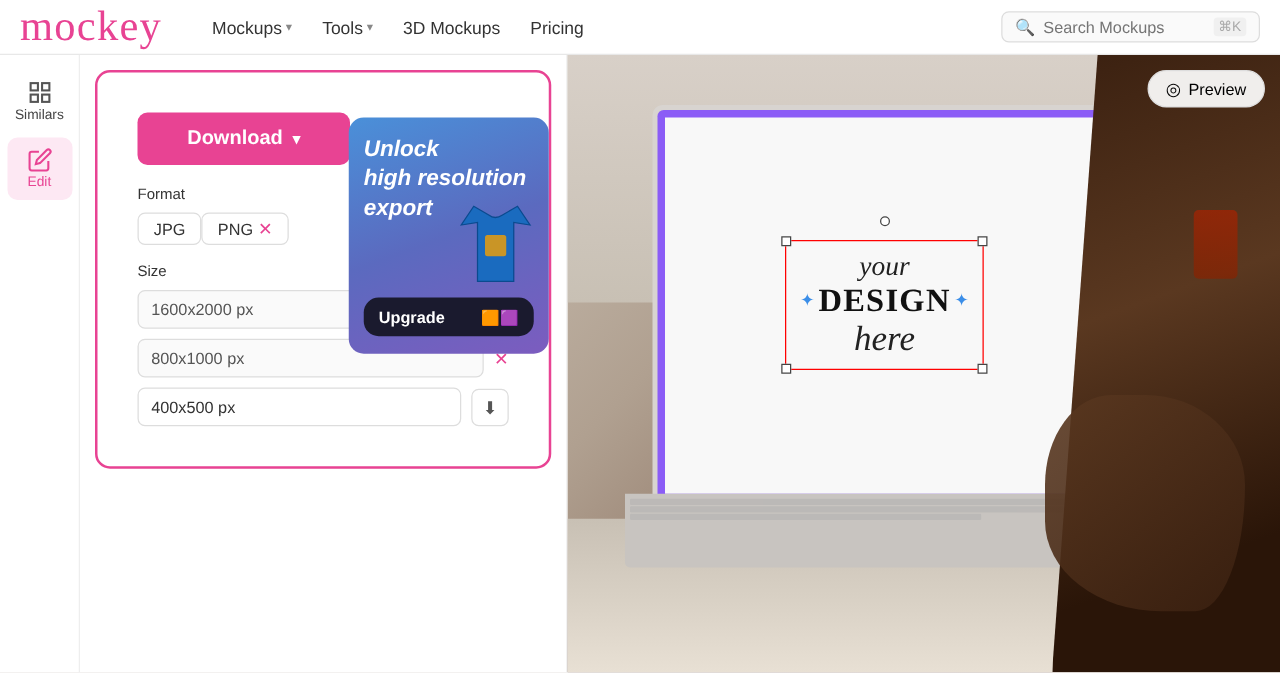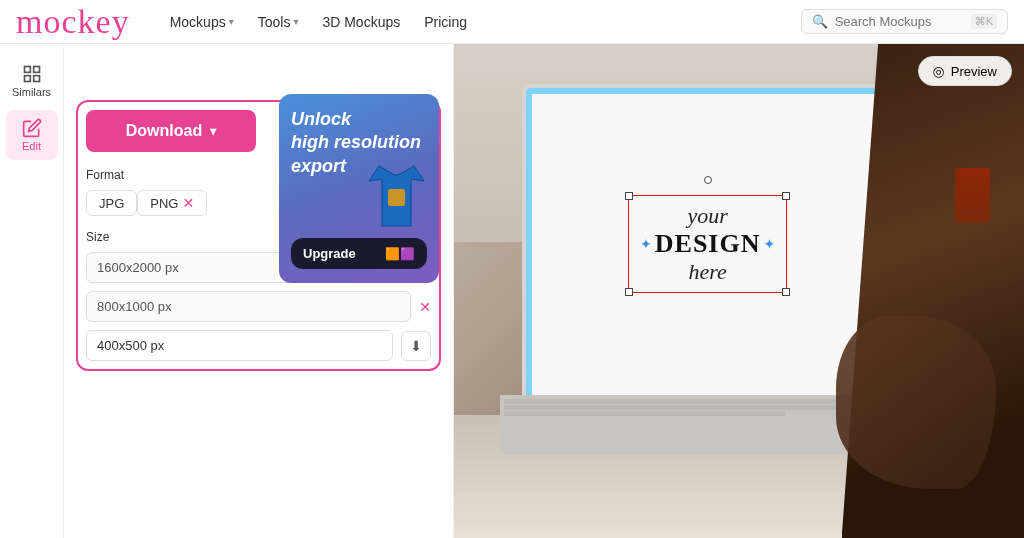--- a/index.html
+++ b/index.html
@@ -39,21 +39,21 @@
     .sidebar-icon-item svg { width: 20px; height: 20px; }
     .sidebar-icon-label { font-size: 11px; color: #444; }
     .sidebar-icon-item.active .sidebar-icon-label { color: #e84393; }
 
     
     .panel {
       width: 390px; background: #fff; padding: 12px; position: relative;
       border-right: 1px solid #eee;
     }
     .panel-inner {
-      border: 2px solid #e84393; border-radius: 12px; padding: 8px; background: #fff; margin-top: 44px;
+      border: 2px solid #e84393; border-radius: 12px; padding: 32px; background: #fff;
     }
 
     
     .download-btn {
       display: flex; align-items: center; justify-content: center; gap: 8px;
       background: #e84393; color: #fff; border: none; border-radius: 8px;
       padding: 12px 28px; font-size: 16px; font-weight: 600; cursor: pointer;
       width: 170px; margin-bottom: 16px;
     }
     .download-btn .chevron-down { font-size: 12px; }
@@ -228,40 +228,40 @@
   <div class="canvas-area">
 
     <div class="laptop-bg">
 
       <div style="position:absolute;top:0;left:0;right:0;height:40%;background:linear-gradient(180deg,#d8d0c8 0%,#c8c0b4 100%);"></div>
 
       <div style="position:absolute;bottom:0;left:0;right:0;height:25%;background:linear-gradient(180deg,#c8c0b4 0%,#e8e0d4 100%);"></div>
 
       <div style="position:absolute;top:8%;left:12%;width:65%;height:65%;background:#d8d4d0;border-radius:8px 8px 0 0;">
 
-        <div style="position:absolute;inset:4px 4px 4px 4px;background:#7dd3fc;border-radius:5px 5px 0 0;">
+        <div style="position:absolute;inset:4px 4px 4px 4px;background:#8b5cf6;border-radius:5px 5px 0 0;">
 
           <div style="position:absolute;inset:6px;background:#f8f8f8;display:flex;align-items:center;justify-content:center;flex-direction:column;">
 
             <div style="position:relative;font-family:serif;text-align:center;">
 
               <div style="position:absolute;inset:-8px -12px -8px -12px;border:1.5px solid red;pointer-events:none;">
                 <div style="width:8px;height:8px;background:#fff;border:1.5px solid #444;position:absolute;top:-4px;left:-4px;"></div>
                 <div style="width:8px;height:8px;background:#fff;border:1.5px solid #444;position:absolute;top:-4px;right:-4px;"></div>
                 <div style="width:8px;height:8px;background:#fff;border:1.5px solid #444;position:absolute;bottom:-4px;left:-4px;"></div>
                 <div style="width:8px;height:8px;background:#fff;border:1.5px solid #444;position:absolute;bottom:-4px;right:-4px;"></div>
                 <div style="width:8px;height:8px;background:#fff;border:1.5px solid #444;position:absolute;top:-20px;left:calc(50% - 4px);border-radius:50%;"></div>
               </div>
               <div style="font-size:22px;font-style:italic;font-weight:400;color:#222;">your</div>
               <div style="display:flex;align-items:center;gap:3px;">
                 <span style="color:#3b8ee8;font-size:14px;">✦</span>
                 <span style="font-size:26px;font-weight:900;color:#111;letter-spacing:1px;">DESIGN</span>
                 <span style="color:#3b8ee8;font-size:14px;">✦</span>
               </div>
-              <div style="font-size:22px;font-style:italic;font-weight:400;color:#222;">here</div>
+              <div style="font-size:28px;font-style:italic;font-weight:400;color:#222;">here</div>
             </div>
 
           </div>
         </div>
       </div>
 
       <div style="position:absolute;top:71%;left:8%;width:72%;height:12%;background:#c8c4c0;border-radius:0 0 4px 4px;">
 
         <div style="display:flex;flex-wrap:wrap;gap:1px;padding:4px;opacity:0.4;">
           <div style="height:5px;width:100%;background:#aaa;border-radius:1px;"></div>

